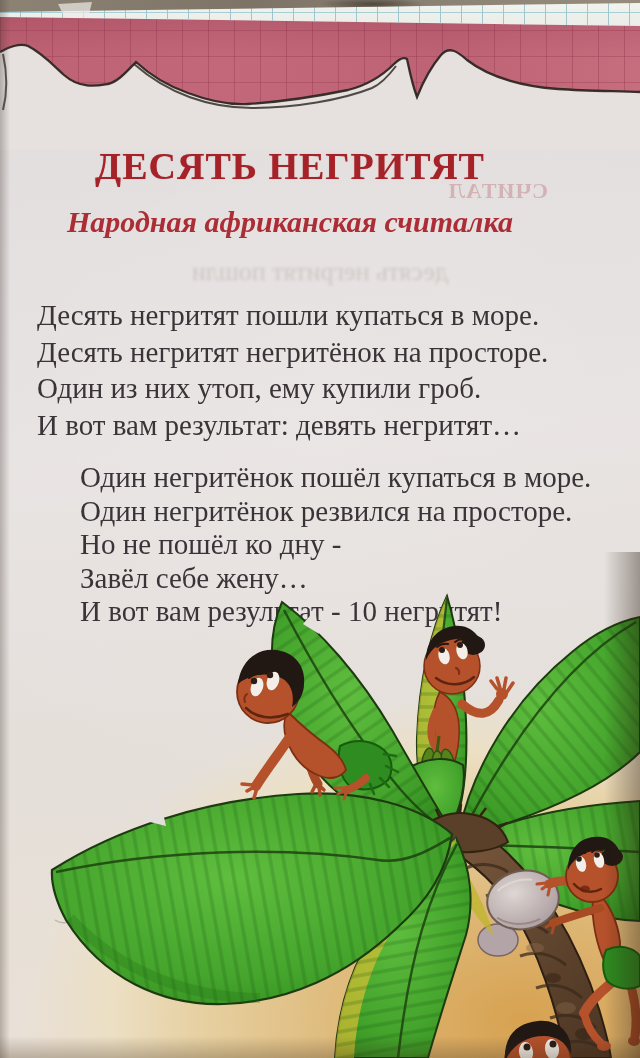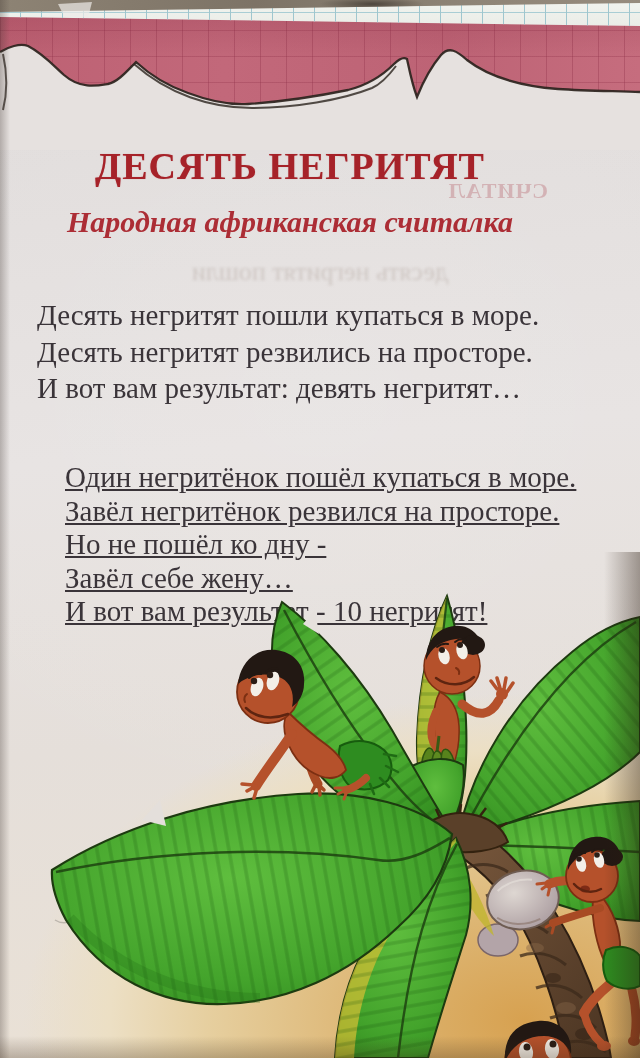--- a/index.html
+++ b/index.html
@@ -42,21 +42,21 @@
   .ghost2{left:110px;top:257px;width:420px;font-size:26px;text-align:center;
     color:rgba(140,120,110,0.26);filter:blur(1.6px);}
   
   .title-block{position:absolute;left:0;top:144px;width:580px;text-align:center;}
   .title{font-size:38px;line-height:44px;font-weight:bold;letter-spacing:1px;color:#a62229;
     text-shadow:0 0 1px rgba(166,34,41,0.35);text-align:center;}
   .subtitle{font-size:30px;line-height:36px;font-weight:bold;font-style:italic;color:#ac2d35;margin-top:16px;text-align:center;}
   
   .stanza{position:absolute;color:#3a3439;font-size:29px;white-space:nowrap;margin-top:20px;}
   .s1{left:37px;top:277px;line-height:36.6px;}
-  .s2{left:65px;top:441px;line-height:33.6px;text-decoration:underline;}
+  .s2{left:80px;top:441px;line-height:33.6px;}
   
   .illustration{
     position:absolute;left:0;top:588px;width:640px;height:470px;
     background:radial-gradient(90% 80% at 82% 92%, #d7a150 0%, #ddb674 28%, #e6cf9f 55%, #ecdfc4 72%, rgba(236,227,212,0) 87%);
   }
   .illustration svg{position:absolute;left:0;top:0;}
   
   .edge-left{position:absolute;left:0;top:0;bottom:0;width:10px;
     background:linear-gradient(90deg, rgba(60,50,45,0.30), rgba(60,50,45,0));}
   .edge-right-low{position:absolute;right:0;top:552px;bottom:0;width:36px;
@@ -84,27 +84,28 @@
   <div class="ghost ghost1">считал</div>
   <div class="ghost ghost2">десять негритят пошли</div>
 
   <div class="title-block">
     <div class="title">ДЕСЯТЬ НЕГРИТЯТ</div>
     <div class="subtitle">Народная африканская считалка</div>
   </div>
 
   <div class="stanza s1">
     <div class="line">Десять негритят пошли купаться в море.</div>
-    <div class="line">Десять негритят резвились на просторе.</div>
+    <div class="line">Десять негритят негритёнок на просторе.</div>
+    <div class="line">Один из них утоп, ему купили гроб.</div>
     <div class="line">И вот вам результат: девять негритят…</div>
   </div>
 
   <div class="stanza s2">
     <div class="line">Один негритёнок пошёл купаться в море.</div>
-    <div class="line">Завёл негритёнок резвился на просторе.</div>
+    <div class="line">Один негритёнок резвился на просторе.</div>
     <div class="line">Но не пошёл ко дну -</div>
     <div class="line">Завёл себе жену…</div>
     <div class="line">И вот вам результат - 10 негритят!</div>
   </div>
 
   <div class="illustration">
   <svg width="640" height="470" viewBox="0 0 640 470">
     <defs>
       <radialGradient id="leafG" cx="45%" cy="40%" r="80%">
         <stop offset="0" stop-color="#5fbe3e"></stop>

